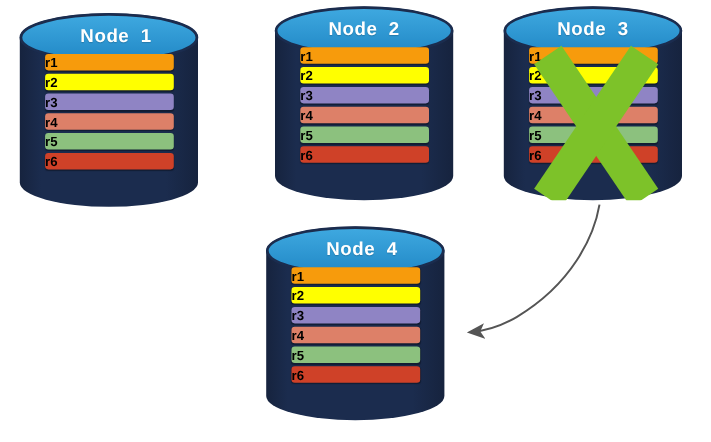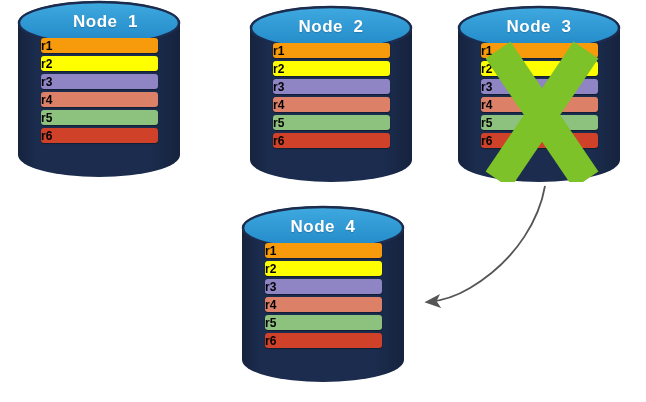--- a/index.html
+++ b/index.html
@@ -70,21 +70,21 @@
     top: 0;
     width: 646px;
     height: 402px;
     pointer-events: none;
   }
 </style>
 </head>
 <body style="background: rgb(255, 255, 255);">
 
 <div id="canvas">
-    <div class="node" style="left: 18px; top: 1px; width: 175px; height: 176px;">
+    <div class="node" style="left: 18px; top: 12px; width: 175px; height: 176px;">
       <svg class="node-svg" width="162" height="176" viewBox="0 0 162 176">
         <defs>
           <linearGradient id="bodyGrad0" x1="0" y1="0" x2="1" y2="0">
             <stop offset="0%" stop-color="#16233E"></stop>
             <stop offset="12%" stop-color="#1B2C4E"></stop>
             <stop offset="82%" stop-color="#1B2C4E"></stop>
             <stop offset="100%" stop-color="#16233E"></stop>
           </linearGradient>
           <linearGradient id="topGrad0" x1="0" y1="0" x2="0" y2="1">
             <stop offset="0%" stop-color="#3FA9E0"></stop>
@@ -193,21 +193,21 @@
           <span>r6</span>
         </div>
       </div>
       <svg class="xmark" width="162" height="176" viewBox="0 0 162 176" style="left: 0px; top: 0px;">
         <g stroke="#7DC229" stroke-width="30" stroke-linecap="butt">
           <line x1="40" y1="44" x2="128" y2="174"></line>
           <line x1="128" y1="44" x2="40" y2="174"></line>
         </g>
       </svg>
     </div>
-    <div class="node" style="left: 242px; top: 206px; width: 162px; height: 176px;">
+    <div class="node" style="left: 242px; top: 206px; width: 162px; height: 176px; padding-left: 12px;">
       <svg class="node-svg" width="162" height="176" viewBox="0 0 162 176">
         <defs>
           <linearGradient id="bodyGrad3" x1="0" y1="0" x2="1" y2="0">
             <stop offset="0%" stop-color="#16233E"></stop>
             <stop offset="12%" stop-color="#1B2C4E"></stop>
             <stop offset="82%" stop-color="#1B2C4E"></stop>
             <stop offset="100%" stop-color="#16233E"></stop>
           </linearGradient>
           <linearGradient id="topGrad3" x1="0" y1="0" x2="0" y2="1">
             <stop offset="0%" stop-color="#3FA9E0"></stop>

